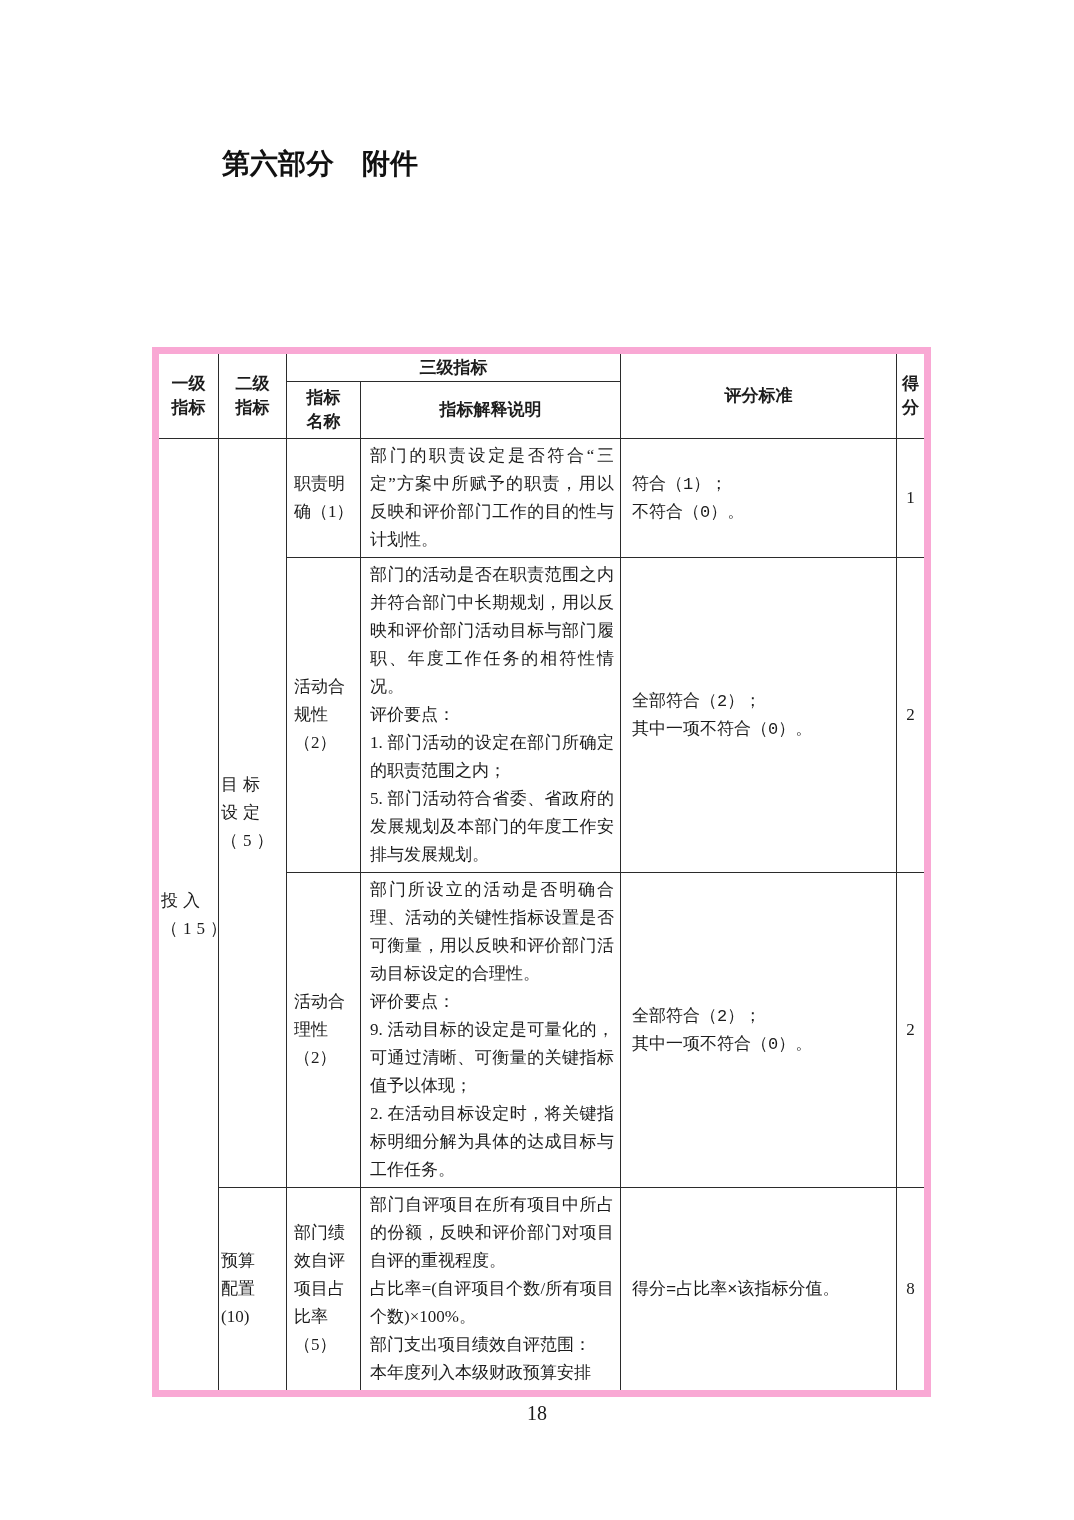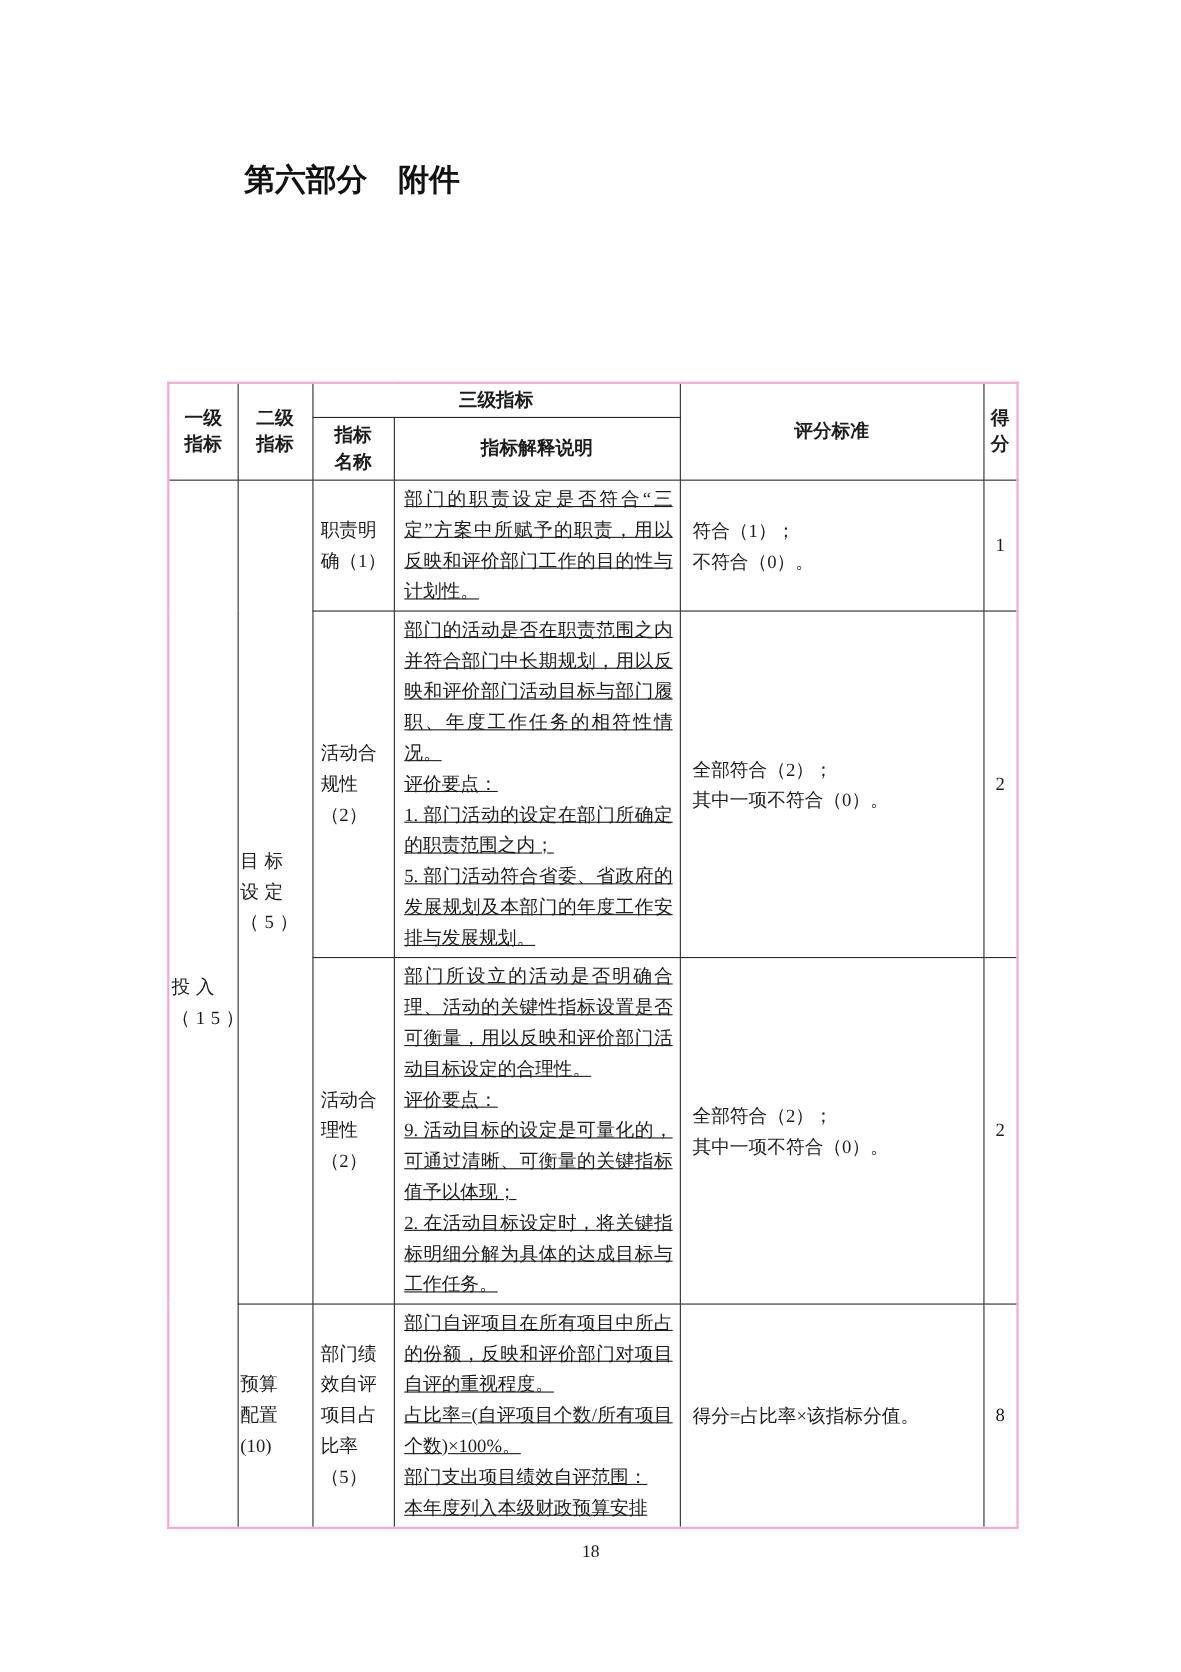--- a/index.html
+++ b/index.html
@@ -11,52 +11,52 @@
     position:absolute; font-family:"Liberation Sans", sans-serif;
     font-weight:700; font-size:28px; white-space:nowrap; color:#111;
   }
   .hl1 { left:222px; top:145px; }
   .hl2 { left:222px; top:194px; }
   .hl3 { left:152px; top:247px; }
 
   table.score-table {
     position:absolute; left:152px; top:347px; width:772px;
     border-collapse:collapse; table-layout:fixed;
-    border:2px solid #f9a8d4;
+    border:7px solid #f9a8d4;
   }
   .score-table th, .score-table td {
     border:1.5px solid #2b2b2b; box-sizing:border-box; overflow:hidden;
   }
   .score-table th {
     font-size:17px; font-weight:700; text-align:center; vertical-align:middle;
     line-height:24px; padding:0;
   }
   .score-table td { font-size:17px; line-height:28px; color:#1c1c1c; }
 
   .pre { white-space:pre-line; }
   .ind-cell { vertical-align:middle; padding:2px; }
   .spaced { letter-spacing:5px; }
   .name-cell { text-align:left; vertical-align:middle; padding:4px 4px 4px 7px; }
   .expl-cell { text-align:justify; vertical-align:top; padding:3px 6px 3px 9px; }
-  .expl-cell div { margin:0;text-decoration:underline; }
-  .std-cell { text-align:left; vertical-align:middle; padding:4px 4px 2px 11px; }
+  .expl-cell div { margin:0; }
+  .std-cell { text-align:left; vertical-align:middle; padding:4px 4px 2px 11px;font-family:Liberation Mono, monospace; }
   .score-cell {
     text-align:center; vertical-align:middle; padding:0;
     font-size:34px; font-family:"Liberation Serif", serif;
   }
   tr.rh1 { height:31px; }
   tr.rh2 { height:57px; }
   tr.r1 { height:113px; }
   tr.r2 { height:308px; }
   tr.r3 { height:312px; }
   tr.r4 { height:202px; }
 
   .pageno {
     position:absolute; left:0; top:1402px; width:100%;
-    text-align:center; font-size:16px; color:#1c1c1c;
+    text-align:center; font-size:20px; color:#1c1c1c;
   }
 </style>
 </head>
 <body>
 
 <div class="page">
 
   <div class="heading-line hl1">第六部分　附件</div>
 
   <table class="score-table">

